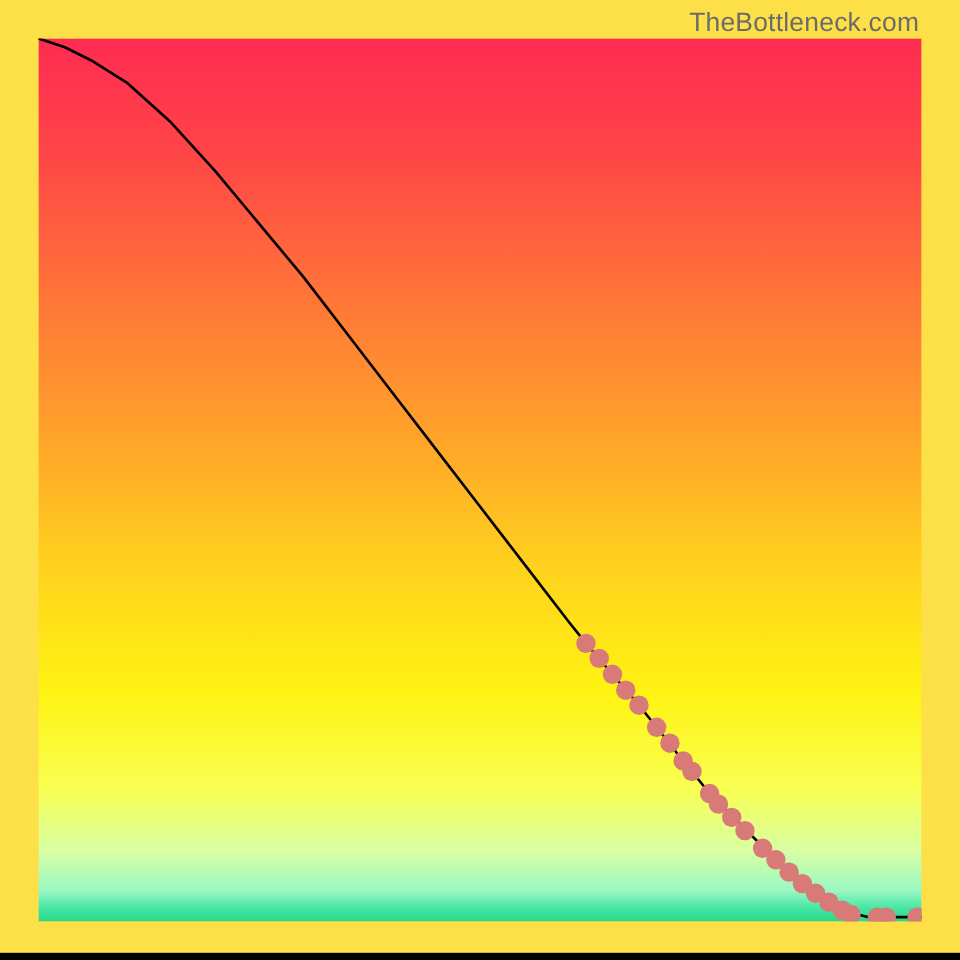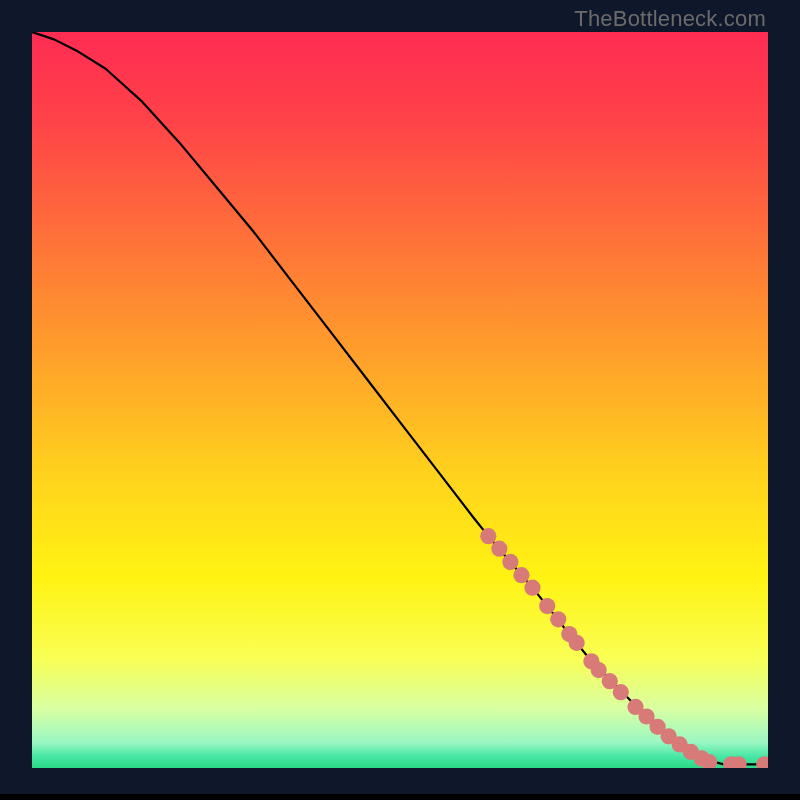--- a/index.html
+++ b/index.html
@@ -8,21 +8,21 @@
     width: 800px;
     height: 800px;
     overflow: hidden;
     background: #000;
     font-family: Arial, Helvetica, sans-serif;
   }
   .stage {
     position: relative;
     width: 800px;
     height: 794px;
-    background: #0f172a;
+    background: #fde047;
   }
   .plot-area {
     position: absolute;
     left: 32px;
     top: 32px;
     width: 736px;
     height: 736px;
   }
   .watermark {
     position: absolute;

